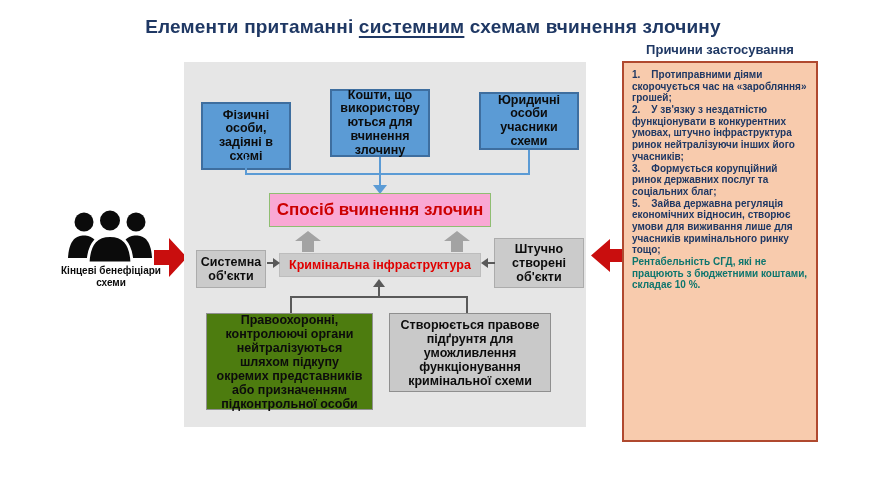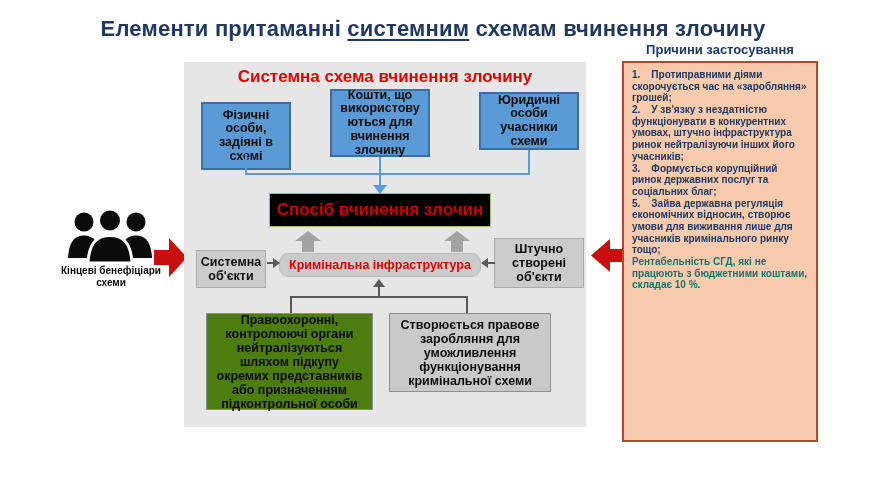--- a/index.html
+++ b/index.html
@@ -4,21 +4,21 @@
 <style>
   html,body { margin:0; padding:0; background:#ffffff; }
   .stage {
     position:relative; width:872px; height:488px; background:#ffffff;
     font-family:"Liberation Sans", sans-serif; font-weight:bold; overflow:hidden;
   }
 
   
   .main-title {
     position:absolute; left:0; top:16px; width:866px; margin:0;
-    text-align:center; font-size:22px; color:#1F3864; letter-spacing:.2px;
+    text-align:center; font-size:19px; color:#1F3864; letter-spacing:.2px;
   }
   .main-title .u { text-decoration:underline; text-decoration-thickness:2px; text-underline-offset:3px; }
 
   
   .scheme { position:absolute; left:184px; top:62px; width:402px; height:365px; background:#E6E6E6; }
   .scheme-title { position:absolute; left:0; top:5px; width:100%; text-align:center; font-size:17px; color:#E00000; }
 
   .bluebox {
     position:absolute; background:#5B9BD5; border:2px solid #3E6E9F; box-sizing:border-box;
     color:#0c0c0c; font-size:12.5px; line-height:1.1; text-align:center;
@@ -31,31 +31,31 @@
   .blueline { position:absolute; background:#5B9BD5; }
   .bl-v1 { left:61px;  top:92px;  width:2px; height:20px; }
   .bl-v2 { left:195px; top:95px;  width:2px; height:28px; }
   .bl-v3 { left:344px; top:88px;  width:2px; height:24px; }
   .bl-h  { left:61px;  top:111px; width:285px; height:2px; }
   .bl-head { position:absolute; left:189px; top:123px; width:0; height:0;
     border-left:7px solid transparent; border-right:7px solid transparent; border-top:9px solid #5B9BD5; }
 
   .greenbox {
     position:absolute; left:85px; top:131px; width:222px; height:34px;
-    background:#000000; border:1px solid #8FBE72; box-sizing:border-box;
+    background:#f9a8d4; border:1px solid #8FBE72; box-sizing:border-box;
     color:#CC0000; font-size:17px; display:flex; align-items:center; justify-content:center;
   }
 
   .graybox {
     position:absolute; background:#CBCBCB; border:1px solid #ACACAC; box-sizing:border-box;
     color:#0c0c0c; font-size:12.5px; line-height:1.12; text-align:center;
     display:flex; align-items:center; justify-content:center; white-space:pre-line;
   }
   .legal      { left:12px;  top:188px; width:70px;  height:38px; }
-  .infra      { left:95px;  top:191px; width:202px; height:24px; color:#E00000; border-color:#BDBDBD;border-radius:9px; }
+  .infra      { left:95px;  top:191px; width:202px; height:24px; color:#E00000; border-color:#BDBDBD; }
   .artificial { left:310px; top:176px; width:90px;  height:50px; }
   .ba { left:22px;  top:251px; width:167px; height:97px; background:#4d7c0f; border:1.5px solid #8F8F8F; }
   .bb { left:205px; top:251px; width:162px; height:79px; background:#C9C9C9; border:1.5px solid #8F8F8F; }
 
   .grayline { position:absolute; background:#595959; }
   .g-stem   { left:194px; top:225px; width:2px; height:11px; }
   .g-h      { left:106px; top:234px; width:178px; height:2px; }
   .g-stub-l { left:106px; top:236px; width:2px; height:15px; }
   .g-stub-r { left:282px; top:236px; width:2px; height:15px; }
   .g-up-head { position:absolute; left:189px; top:217px; width:0; height:0;
@@ -116,21 +116,20 @@
 схеми</div>
 
   <svg class="red-arrow-right" viewBox="0 0 33 43" aria-hidden="true">
     <polygon points="0,14 15,14 15,2 33,21.5 15,41 15,29 0,29" fill="#C90E0E"></polygon>
   </svg>
   <svg class="red-arrow-left" viewBox="0 0 37 35" aria-hidden="true">
     <polygon points="37,11 19,11 19,1 0,17.5 19,34 19,24 37,24" fill="#C90E0E"></polygon>
   </svg>
 
   <div class="scheme">
-    <div class="scheme-title">Системна схема вчинення злочину</div>
 
     <div class="bluebox b1">Фізичні
 особи,
 задіяні в
 схемі</div>
     <div class="bluebox b2">Кошти, що
 використову
 ються для
 вчинення
 злочину</div>
@@ -173,21 +172,21 @@
     <div class="grayline g-stub-r"></div>
 
     <div class="graybox ba">Правоохоронні,
 контролюючі органи
 нейтралізуються
 шляхом підкупу
 окремих представників
 або призначенням
 підконтрольної особи</div>
     <div class="graybox bb">Створюється правове
-заробляння для
+підґрунтя для
 уможливлення
 функціонування
 кримінальної схеми</div>
   </div>
 
   <div class="reasons-heading">Причини застосування</div>
   <div class="reasons-panel">
     <p class="reason"><span class="rnum">1.</span><span>Протиправними діями скорочується час на «заробляння» грошей;</span></p>
     <p class="reason"><span class="rnum">2.</span><span>У зв'язку з нездатністю функціонувати в конкурентних умовах, штучно інфраструктура ринок нейтралізуючи інших його учасників;</span></p>
     <p class="reason"><span class="rnum">3.</span><span>Формується корупційний ринок державних послуг та соціальних благ;</span></p>

